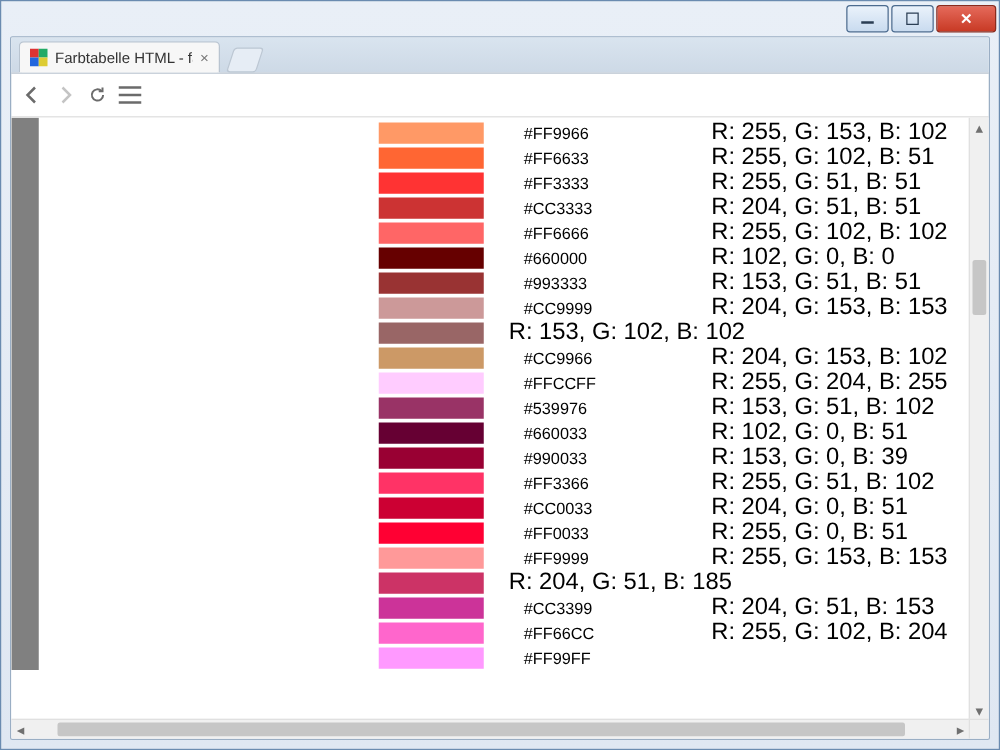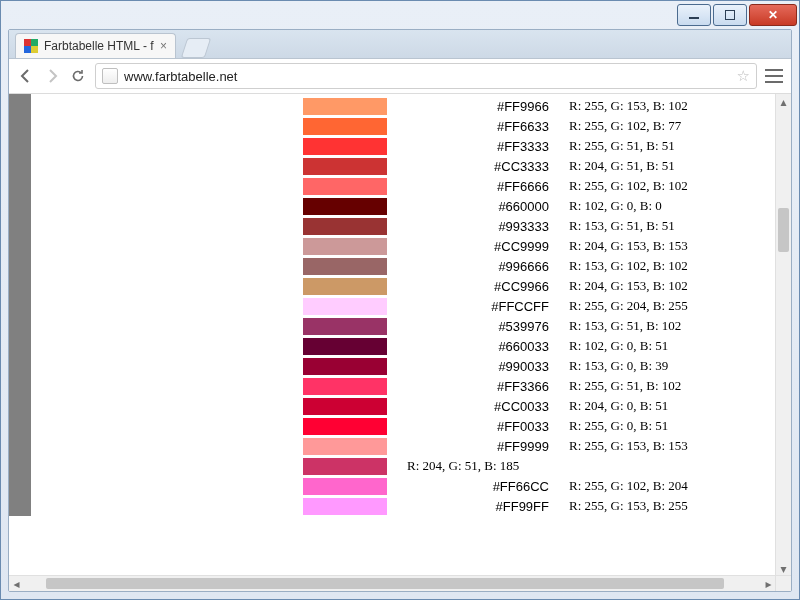--- a/index.html
+++ b/index.html
@@ -33,25 +33,25 @@
   .omnibox .url{flex:1;font-size:13px;color:#222;overflow:hidden;white-space:nowrap;}
   .omnibox .star{color:#bcbcbc;font-size:15px;}
   .menu-ic{width:18px;height:14px;display:flex;flex-direction:column;justify-content:space-between;}
   .menu-ic span{height:2px;background:#6b6b6b;}
   
   .viewport{flex:1;position:relative;overflow:hidden;min-height:0;}
   .page-scroll{position:absolute;left:0;top:0;right:15px;bottom:15px;overflow:hidden;background:#fff;}
   
   .page-body{position:relative;}
   .left-gutter{position:absolute;left:0;top:0;width:22px;bottom:0;background:#808080;}
-  .color-table{margin-left:22px;padding-top:2px;text-align:right;}
+  .color-table{margin-left:22px;padding-top:2px;}
   .row{display:flex;align-items:center;height:20px;}
   .swatch{width:84px;height:17px;margin-left:272px;}
   .hex{width:130px;padding-left:32px;font-family:Arial,sans-serif;font-size:13px;color:#000;}
-  .rgb{padding-left:20px;font-family:Liberation Serif, serif;font-size:13px;color:#000;}
+  .rgb{padding-left:20px;font-family:Liberation Sans, sans-serif;font-size:19px;color:#000;}
   
   .vscroll{position:absolute;right:0;top:0;width:15px;bottom:15px;background:#f0f0f0;border-left:1px solid #e0e0e0;}
   .vscroll .btn{height:15px;display:flex;align-items:center;justify-content:center;color:#707070;}
   .vscroll .track{position:absolute;top:15px;bottom:15px;left:0;right:0;}
   .vscroll .thumb{position:absolute;left:2px;right:2px;background:#c6c6c6;border-radius:2px;}
   .hscroll{position:absolute;left:0;right:15px;bottom:0;height:15px;background:#f0f0f0;border-top:1px solid #e0e0e0;display:flex;}
   .hscroll .btn{width:15px;display:flex;align-items:center;justify-content:center;color:#707070;}
   .hscroll .track{flex:1;position:relative;}
   .hscroll .thumb{position:absolute;top:2px;bottom:2px;background:#c6c6c6;border-radius:2px;}
   .corner{position:absolute;right:0;bottom:0;width:15px;height:15px;background:#f0f0f0;border-left:1px solid #e0e0e0;border-top:1px solid #e0e0e0;}
@@ -99,46 +99,41 @@
         <svg viewBox="0 0 16 16">
             <path d="M6 2 L12 8 L6 14" fill="none" stroke="currentColor" stroke-width="2"></path>
           </svg>
       </div>
       <div class="nav-ic">
         <svg viewBox="0 0 16 16">
             <path d="M12.5 8a4.5 4.5 0 1 1-1.3-3.2" fill="none" stroke="currentColor" stroke-width="1.6"></path>
             <path d="M12 2v3h-3" fill="none" stroke="currentColor" stroke-width="1.6"></path>
           </svg>
       </div>
-      <div class="omnibox">
-        <div class="page-ic"></div>
-        <div class="url">www.farbtabelle.net</div>
-        <div class="star">☆</div>
-      </div>
       <div class="menu-ic">
           <span></span>
           <span></span>
           <span></span>
         </div>
     </div>
 
     <div class="viewport">
       <div class="page-scroll">
         <div class="page-body">
           <div class="left-gutter"></div>
           <div class="color-table" id="color-table">
               <div class="row">
                 <div class="swatch" style="background: rgb(255, 153, 102);"></div>
                 <div class="hex">#FF9966</div>
                 <div class="rgb">R: 255, G: 153, B: 102</div>
               </div>
               <div class="row">
                 <div class="swatch" style="background: rgb(255, 102, 51);"></div>
                 <div class="hex">#FF6633</div>
-                <div class="rgb">R: 255, G: 102, B: 77</div>
+                <div class="rgb">R: 255, G: 102, B: 51</div>
               </div>
               <div class="row">
                 <div class="swatch" style="background: rgb(255, 51, 51);"></div>
                 <div class="hex">#FF3333</div>
                 <div class="rgb">R: 255, G: 51, B: 51</div>
               </div>
               <div class="row">
                 <div class="swatch" style="background: rgb(204, 51, 51);"></div>
                 <div class="hex">#CC3333</div>
                 <div class="rgb">R: 204, G: 51, B: 51</div>
@@ -158,21 +153,20 @@
                 <div class="hex">#993333</div>
                 <div class="rgb">R: 153, G: 51, B: 51</div>
               </div>
               <div class="row">
                 <div class="swatch" style="background: rgb(204, 153, 153);"></div>
                 <div class="hex">#CC9999</div>
                 <div class="rgb">R: 204, G: 153, B: 153</div>
               </div>
               <div class="row">
                 <div class="swatch" style="background: rgb(153, 102, 102);"></div>
-                <div class="hex">#996666</div>
                 <div class="rgb">R: 153, G: 102, B: 102</div>
               </div>
               <div class="row">
                 <div class="swatch" style="background: rgb(204, 153, 102);"></div>
                 <div class="hex">#CC9966</div>
                 <div class="rgb">R: 204, G: 153, B: 102</div>
               </div>
               <div class="row">
                 <div class="swatch" style="background: rgb(255, 204, 255);"></div>
                 <div class="hex">#FFCCFF</div>
@@ -211,28 +205,32 @@
               <div class="row">
                 <div class="swatch" style="background: rgb(255, 153, 153);"></div>
                 <div class="hex">#FF9999</div>
                 <div class="rgb">R: 255, G: 153, B: 153</div>
               </div>
               <div class="row">
                 <div class="swatch" style="background: rgb(204, 51, 102);"></div>
                 <div class="rgb">R: 204, G: 51, B: 185</div>
               </div>
               <div class="row">
+                <div class="swatch" style="background: rgb(204, 51, 153);"></div>
+                <div class="hex">#CC3399</div>
+                <div class="rgb">R: 204, G: 51, B: 153</div>
+              </div>
+              <div class="row">
                 <div class="swatch" style="background: rgb(255, 102, 204);"></div>
                 <div class="hex">#FF66CC</div>
                 <div class="rgb">R: 255, G: 102, B: 204</div>
               </div>
               <div class="row">
                 <div class="swatch" style="background: rgb(255, 153, 255);"></div>
                 <div class="hex">#FF99FF</div>
-                <div class="rgb">R: 255, G: 153, B: 255</div>
               </div>
             </div>
         </div>
       </div>
 
       <div class="vscroll">
         <div class="btn">▴</div>
         <div class="track">
           <div class="thumb" id="vthumb" style="top: 22%; height: 44px;"></div>
         </div>

